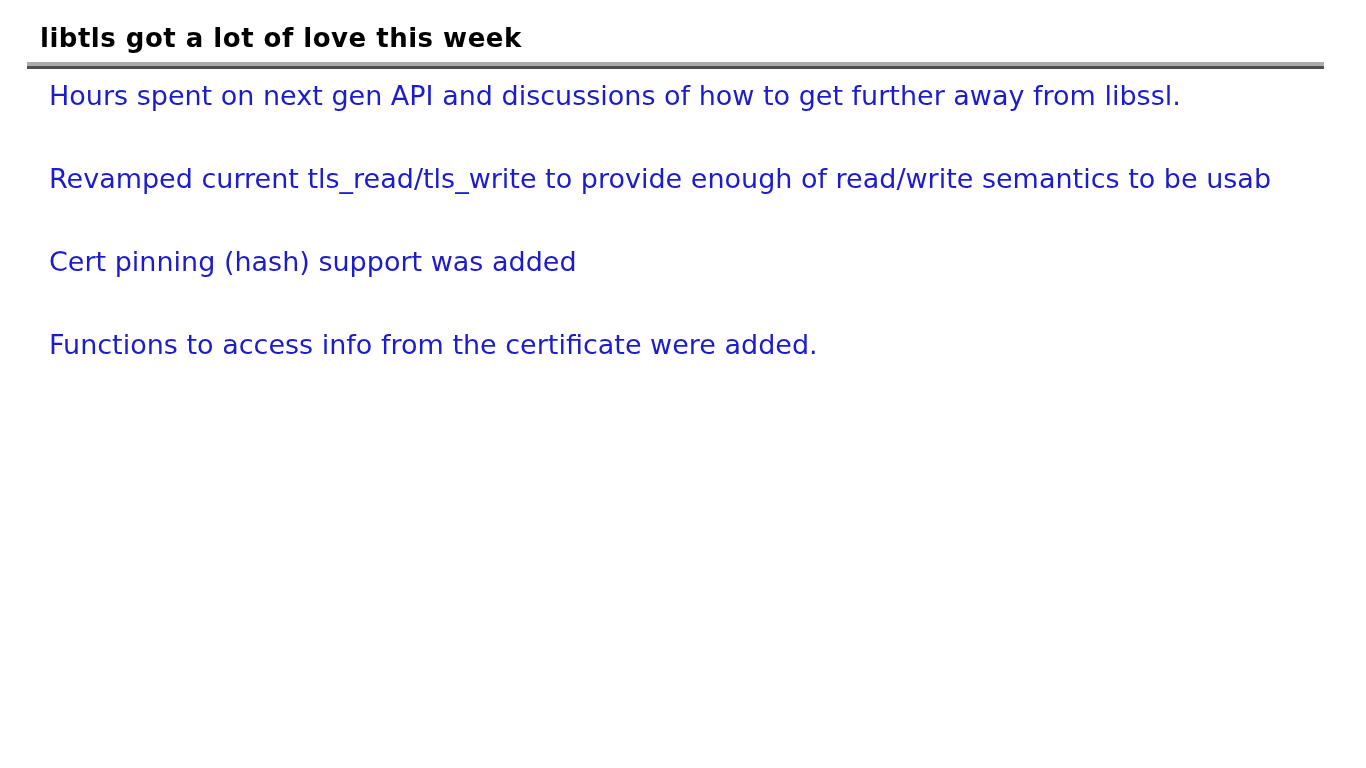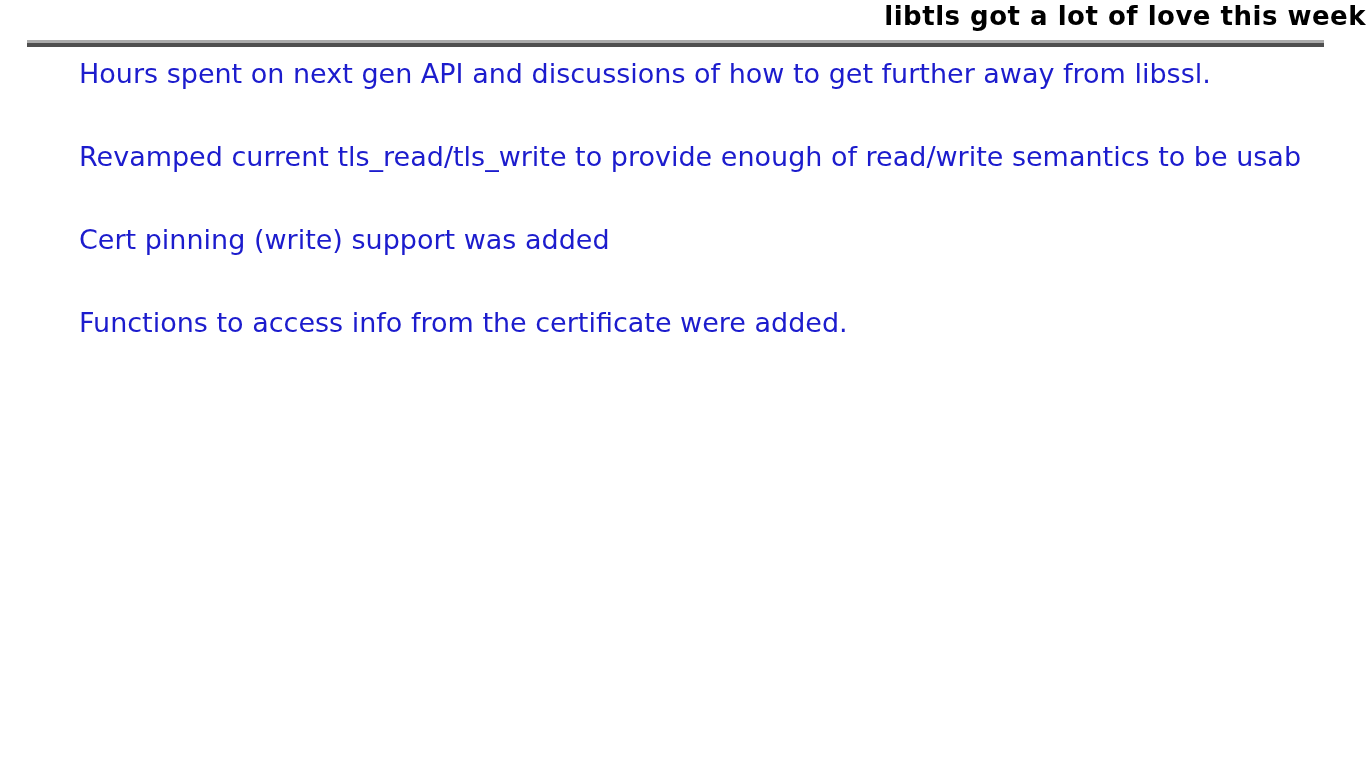--- a/index.html
+++ b/index.html
@@ -9,40 +9,42 @@
   }
   .slide {
     position: relative;
     width: 1366px;
     height: 768px;
     background: var(--bg-color, #ffffff);
     overflow: hidden;
     font-family: "DejaVu Sans", sans-serif;
   }
   .slide-title {
-    text-align: right;
+    padding-top: 22px;
+    text-align: left;
     font-size: 26px;
     font-weight: bold;
     line-height: 32px;
     color: var(--title-color, #000000);
     letter-spacing: 0.5px;
+    margin-left: 40px;
   }
   .title-rule {
     height: 7px;
     margin: 8px 42px 0 27px;
     background: linear-gradient(
       to bottom,
       var(--rule-top, #ababab) 0%,
       var(--rule-top, #ababab) 50%,
       var(--rule-bottom, #4f4f4f) 50%,
       var(--rule-bottom, #4f4f4f) 100%
     );
   }
   .slide-content {
-    margin-left: 39px;
+    margin-left: 9px;
     margin-right: 20px;
     margin-top: 6px;
     color: var(--body-color, #1c1ccd);
     font-size: 27px;
     line-height: 41.5px;
   }
   .para {
     margin: 0 0 41.5px 0;
   }
   .para:last-child {
@@ -69,21 +71,21 @@
     <div class="para">
       <div class="line">Hours spent on next gen API and discussions of how to get further away from libssl.</div>
     </div>
 
     <div class="para">
       <div class="line">Revamped current tls_read/tls_write to provide enough of read/write semantics to be usab</div>
     </div>
 
 
     <div class="para">
-      <div class="line">Cert pinning (write) support was added</div>
+      <div class="line">Cert pinning (hash) support was added</div>
     </div>
 
     <div class="para">
       <div class="line">Functions to access info from the certificate were added.</div>
     </div>
 
   </div>
 </div>
 
 </body></html>

